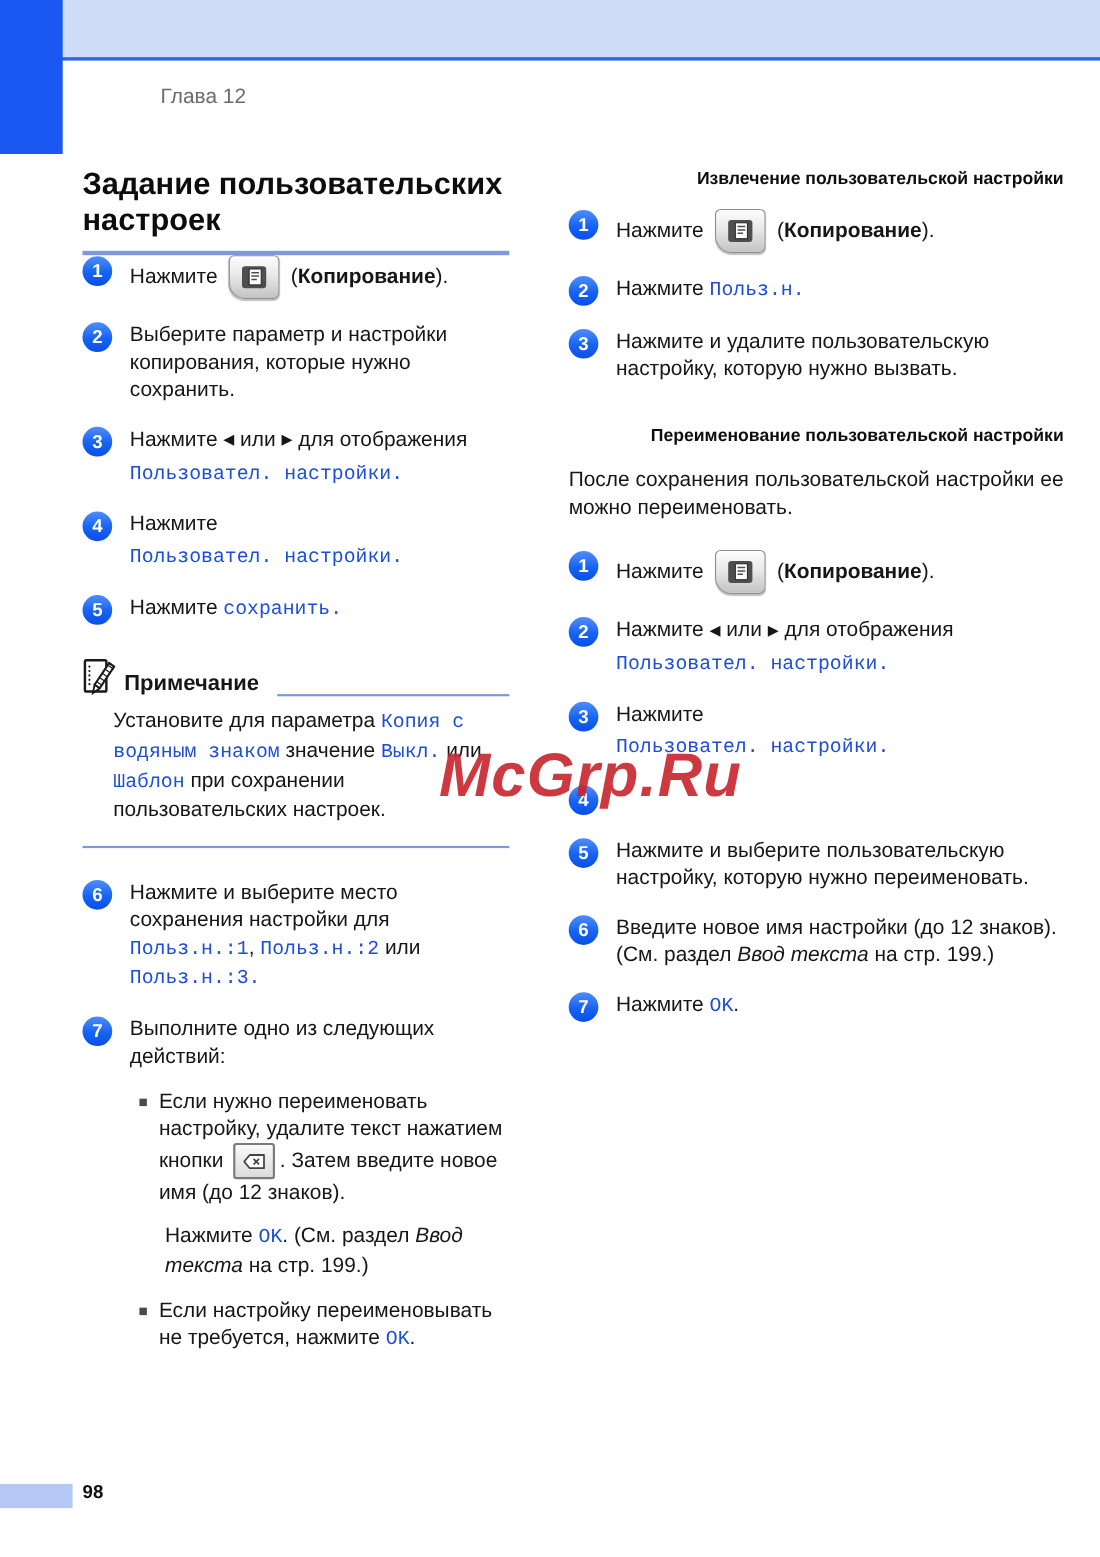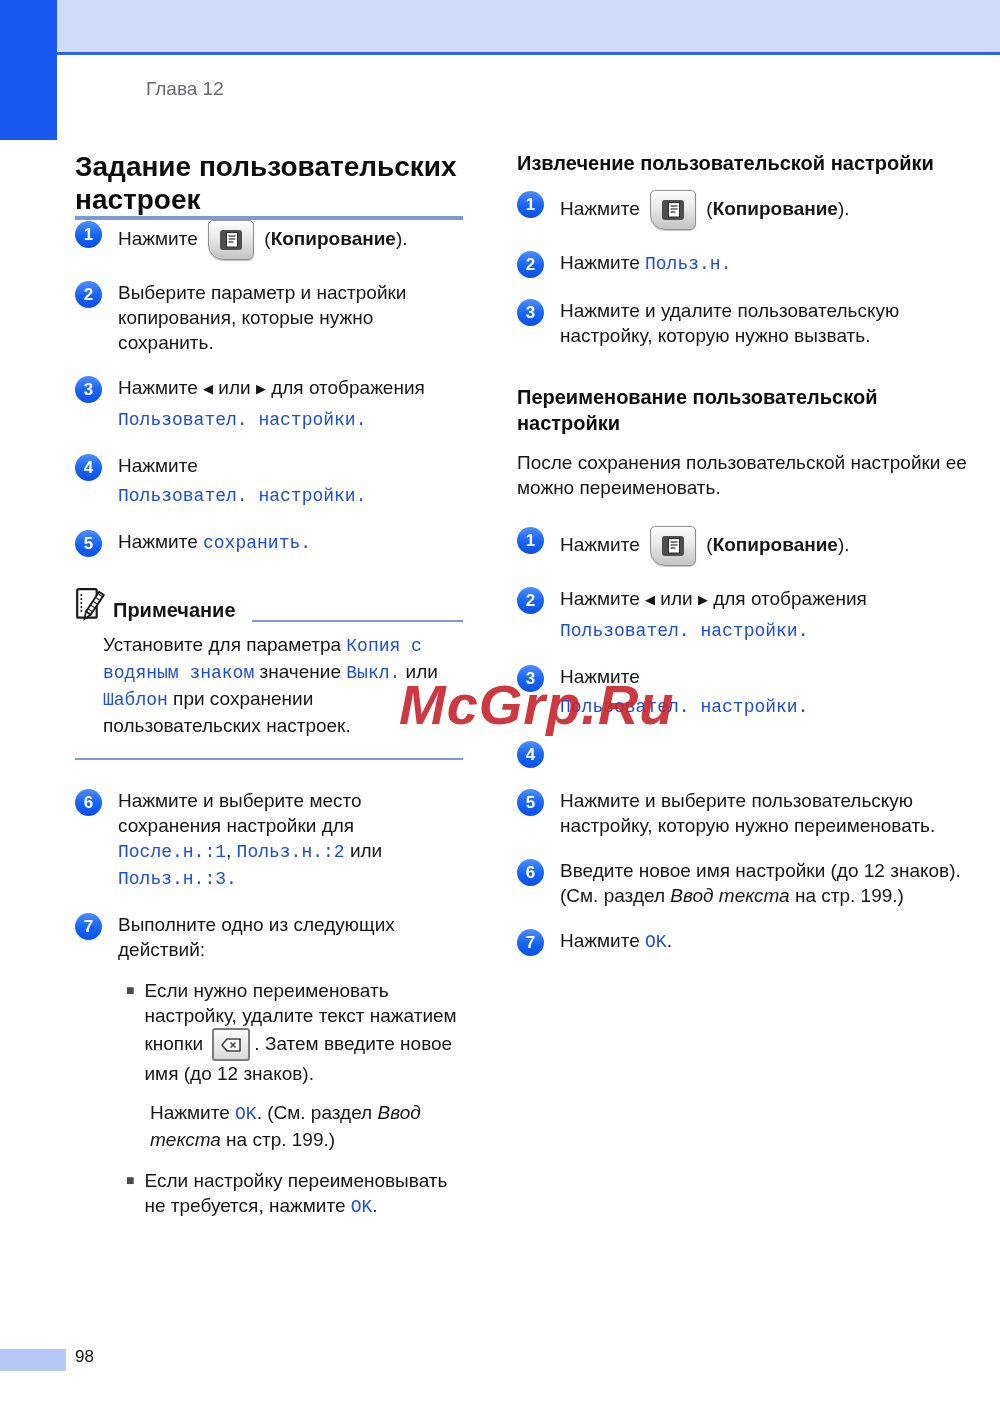--- a/index.html
+++ b/index.html
@@ -11,22 +11,22 @@
   
   .top-band{position:absolute;left:0;top:0;width:1000px;height:52px;
     background:#cfdcf8;border-bottom:3px solid #2e63e9;}
   .corner-tab{position:absolute;left:0;top:0;width:57px;height:140px;background:#1b58f2;}
   .chapter{position:absolute;left:103px;top:78px;font-size:19px;color:#6b6b71;margin-left:43px;}
   
   .col{position:absolute;top:150px;}
   .col-left{left:75px;width:388px;}
   .col-right{left:517px;width:450px;}
   .main-title{margin:0;font-size:28px;line-height:33px;font-weight:bold;color:#0d0d0d;
-    border-bottom:4px solid #7e99d8;}
-  .sec-title{margin:0 0 14px 0;font-size:20px;line-height:26px;font-weight:bold;color:#0d0d0d;}
+    padding-bottom:12px;border-bottom:4px solid #7e99d8;}
+  .sec-title{margin:0 0 14px 0;font-size:16px;line-height:26px;font-weight:bold;color:#0d0d0d;text-align:right;}
   .body-text{font-size:19px;line-height:25px;}
   .intro{margin:16px 0 28px 0;}
   .sec-intro{margin:0 0 26px 0;}
   
   .steps{display:flex;flex-direction:column;gap:20px;}
   .step{display:flex;align-items:flex-start;}
   .step-num{flex:0 0 27px;width:27px;height:27px;border-radius:50%;
     background:linear-gradient(180deg,#4f8dfb 0%,#1663f2 55%,#0a4fe6 100%);
     color:#fff;font-size:17px;font-weight:bold;display:flex;align-items:center;justify-content:center;
     margin-top:1px;}
@@ -55,21 +55,21 @@
   .note-label{font-weight:bold;font-size:20px;}
   .note-line{flex:1;height:2px;background:#7e99d8;margin-left:16px;}
   .note-body{margin:10px 0 0 28px;}
   .note-rule{height:2px;background:#7e99d8;margin-top:20px;}
   .after-note{margin-top:28px;}
   .sec2{margin-top:36px;}
   
   .watermark{position:absolute;left:399px;top:672px;font-size:56px;font-weight:bold;font-style:italic;
     color:#c8242c;opacity:.9;letter-spacing:1px;z-index:5;white-space:nowrap;}
   .footer-bar{position:absolute;left:0;top:1349px;width:66px;height:22px;background:#b6c9f6;}
-  .page-number{position:absolute;left:75px;top:1347px;font-size:17px;font-weight:normal;color:#111;}
+  .page-number{position:absolute;left:75px;top:1347px;font-size:17px;font-weight:bold;color:#111;}
 </style>
 </head>
 <body>
 
 <div class="top-band"></div>
 <div class="corner-tab"></div>
 <div class="chapter">Глава 12</div>
 
 <div class="col col-left">
   <h1 class="main-title">Задание пользовательских настроек</h1>
@@ -140,21 +140,21 @@
       <span class="note-line"></span>
     </div>
     <div class="note-body body-text"><span>Установите для параметра </span><span class="mono">Копия с водяным знаком</span><span> значение </span><span class="mono">Выкл.</span><span> или </span><span class="mono">Шаблон</span><span> при сохранении пользовательских настроек.</span></div>
     <div class="note-rule"></div>
   </div>
 
   <div class="steps after-note">
       <div class="step">
         <span class="step-num">6</span>
         <div class="step-body">
-          <div class="sline"><span>Нажмите и выберите место сохранения настройки для </span><span class="mono">После.н.:1</span><span>, </span><span class="mono">Польз.н.:2</span><span> или </span><span class="mono">Польз.н.:3.</span></div>
+          <div class="sline"><span>Нажмите и выберите место сохранения настройки для </span><span class="mono">Польз.н.:1</span><span>, </span><span class="mono">Польз.н.:2</span><span> или </span><span class="mono">Польз.н.:3.</span></div>
         </div>
       </div>
       <div class="step">
         <span class="step-num">7</span>
         <div class="step-body">
           <div class="sline"><span>Выполните одно из следующих действий:</span></div>
           <div class="bul">
             <span class="bul-marker">■</span>
             <div><span>Если нужно переименовать настройку, удалите текст нажатием кнопки </span><span class="bksp-btn">
                 <svg width="20" height="14" viewBox="0 0 20 14" aria-hidden="true">

